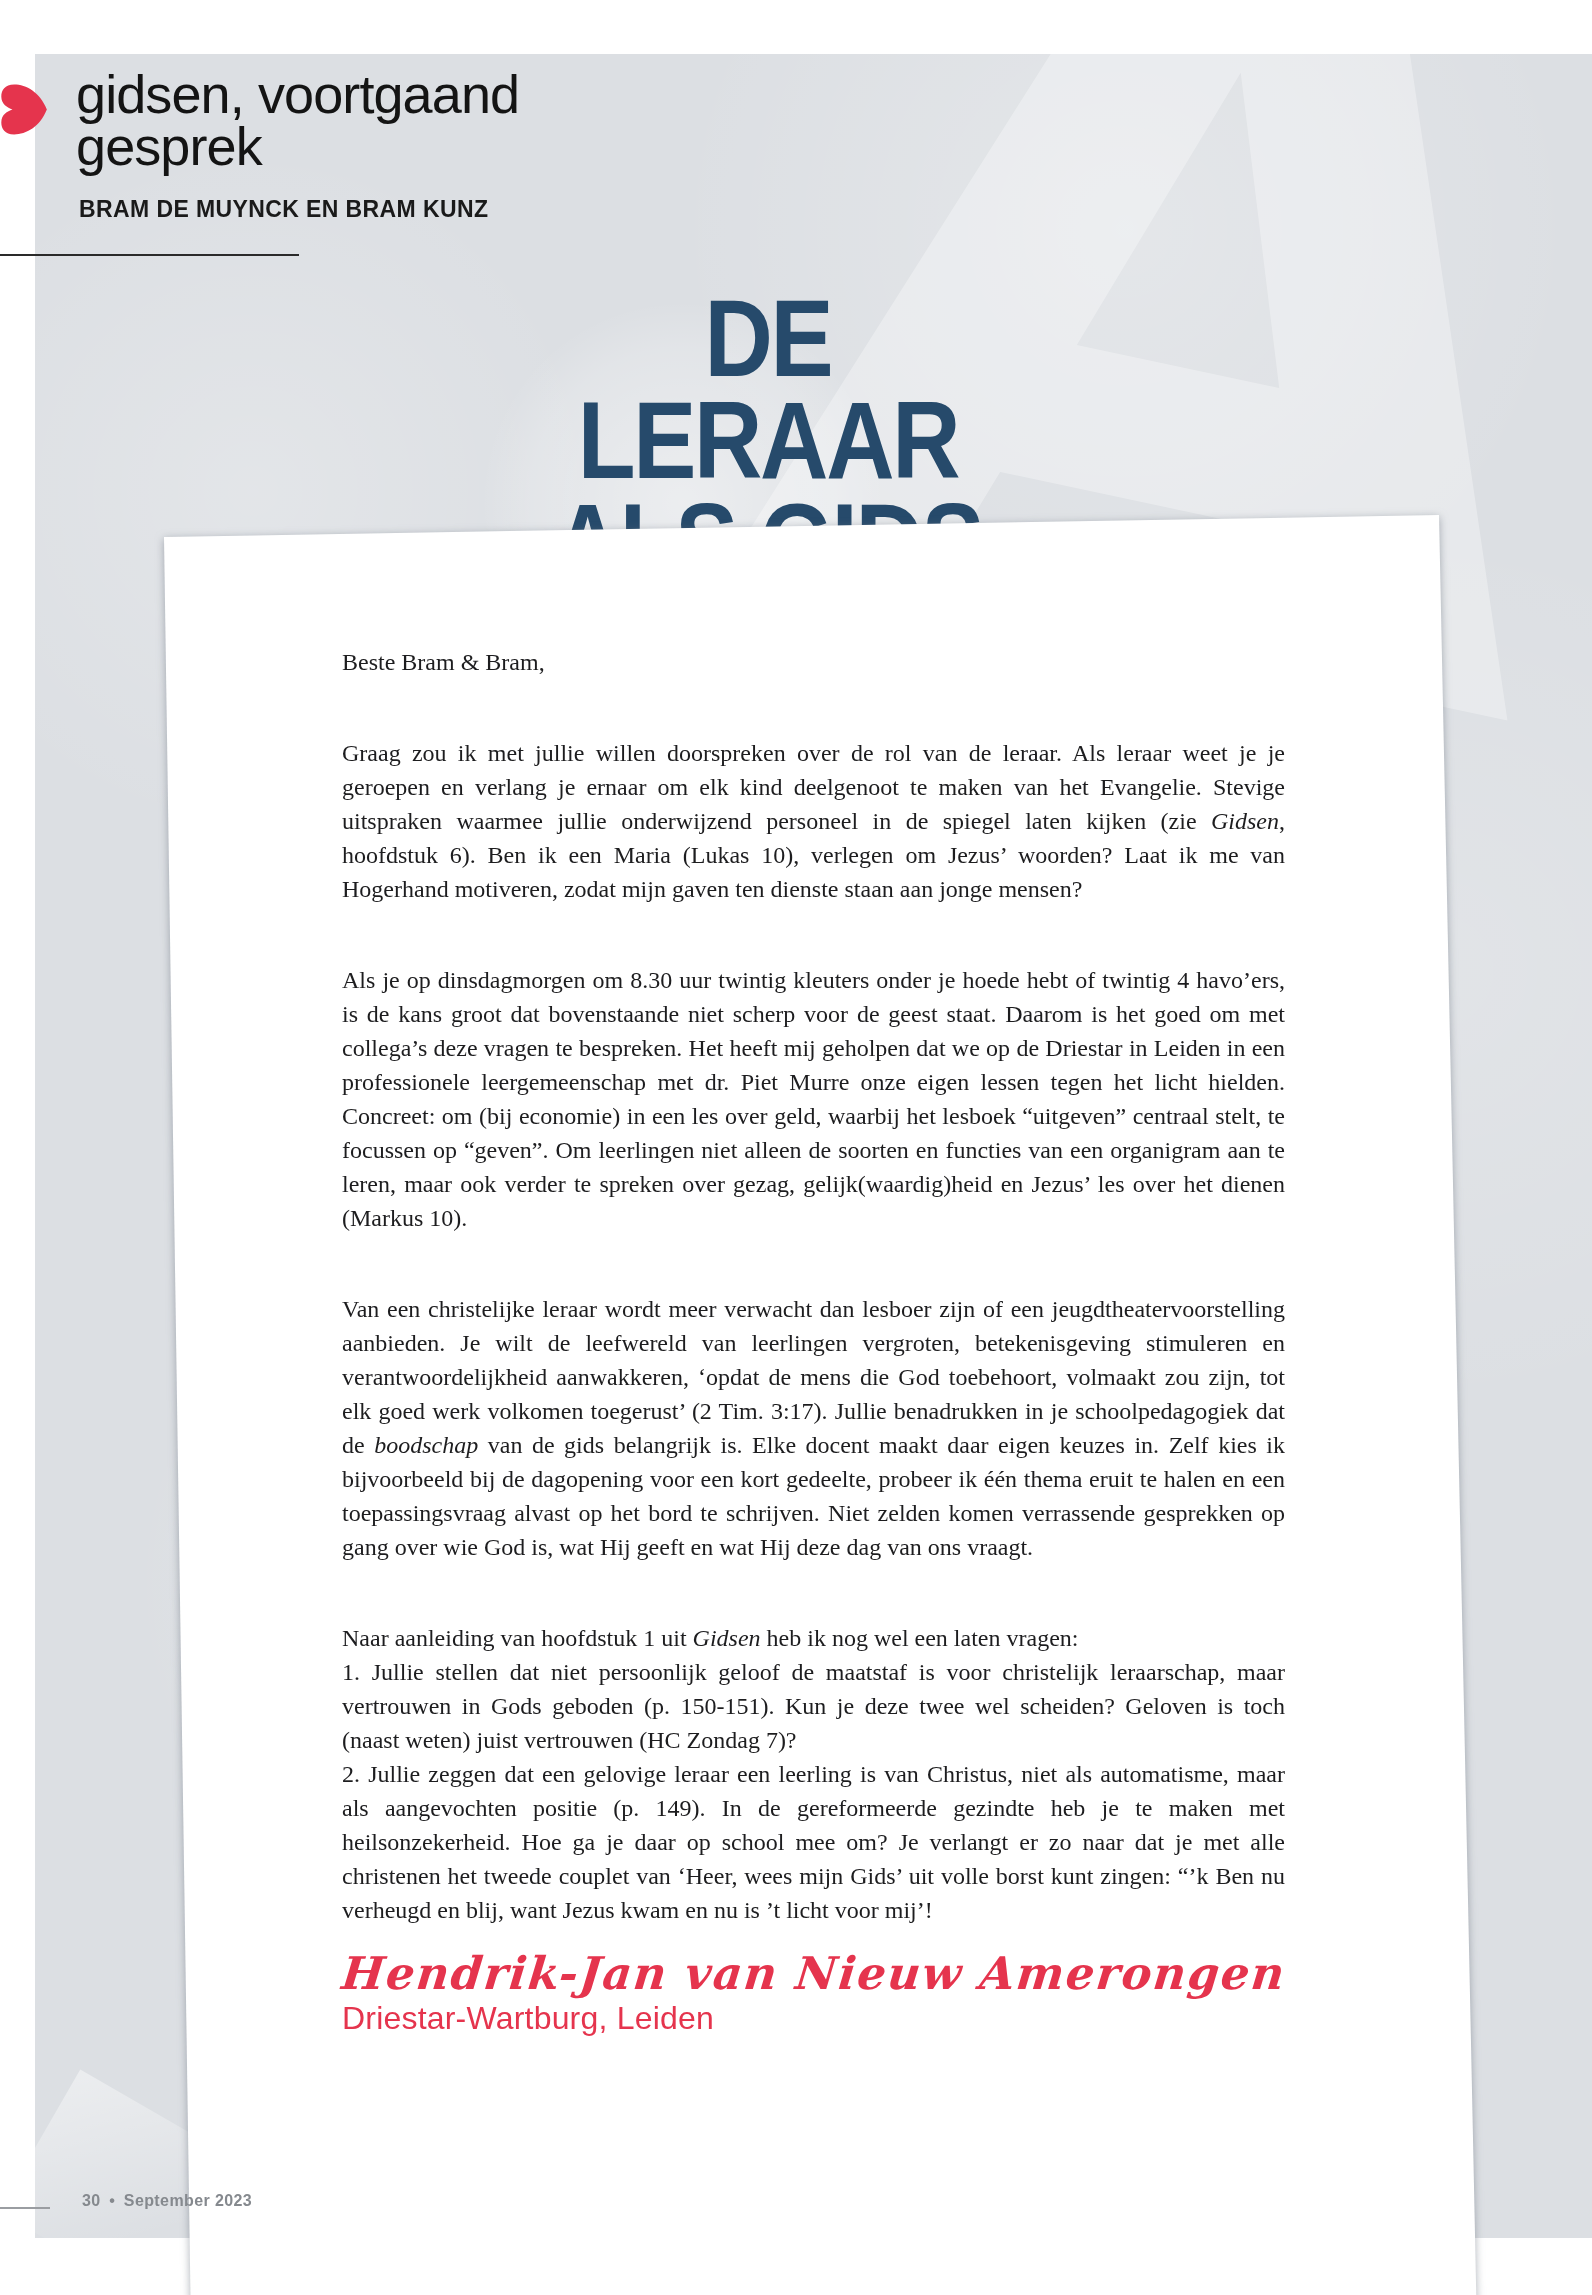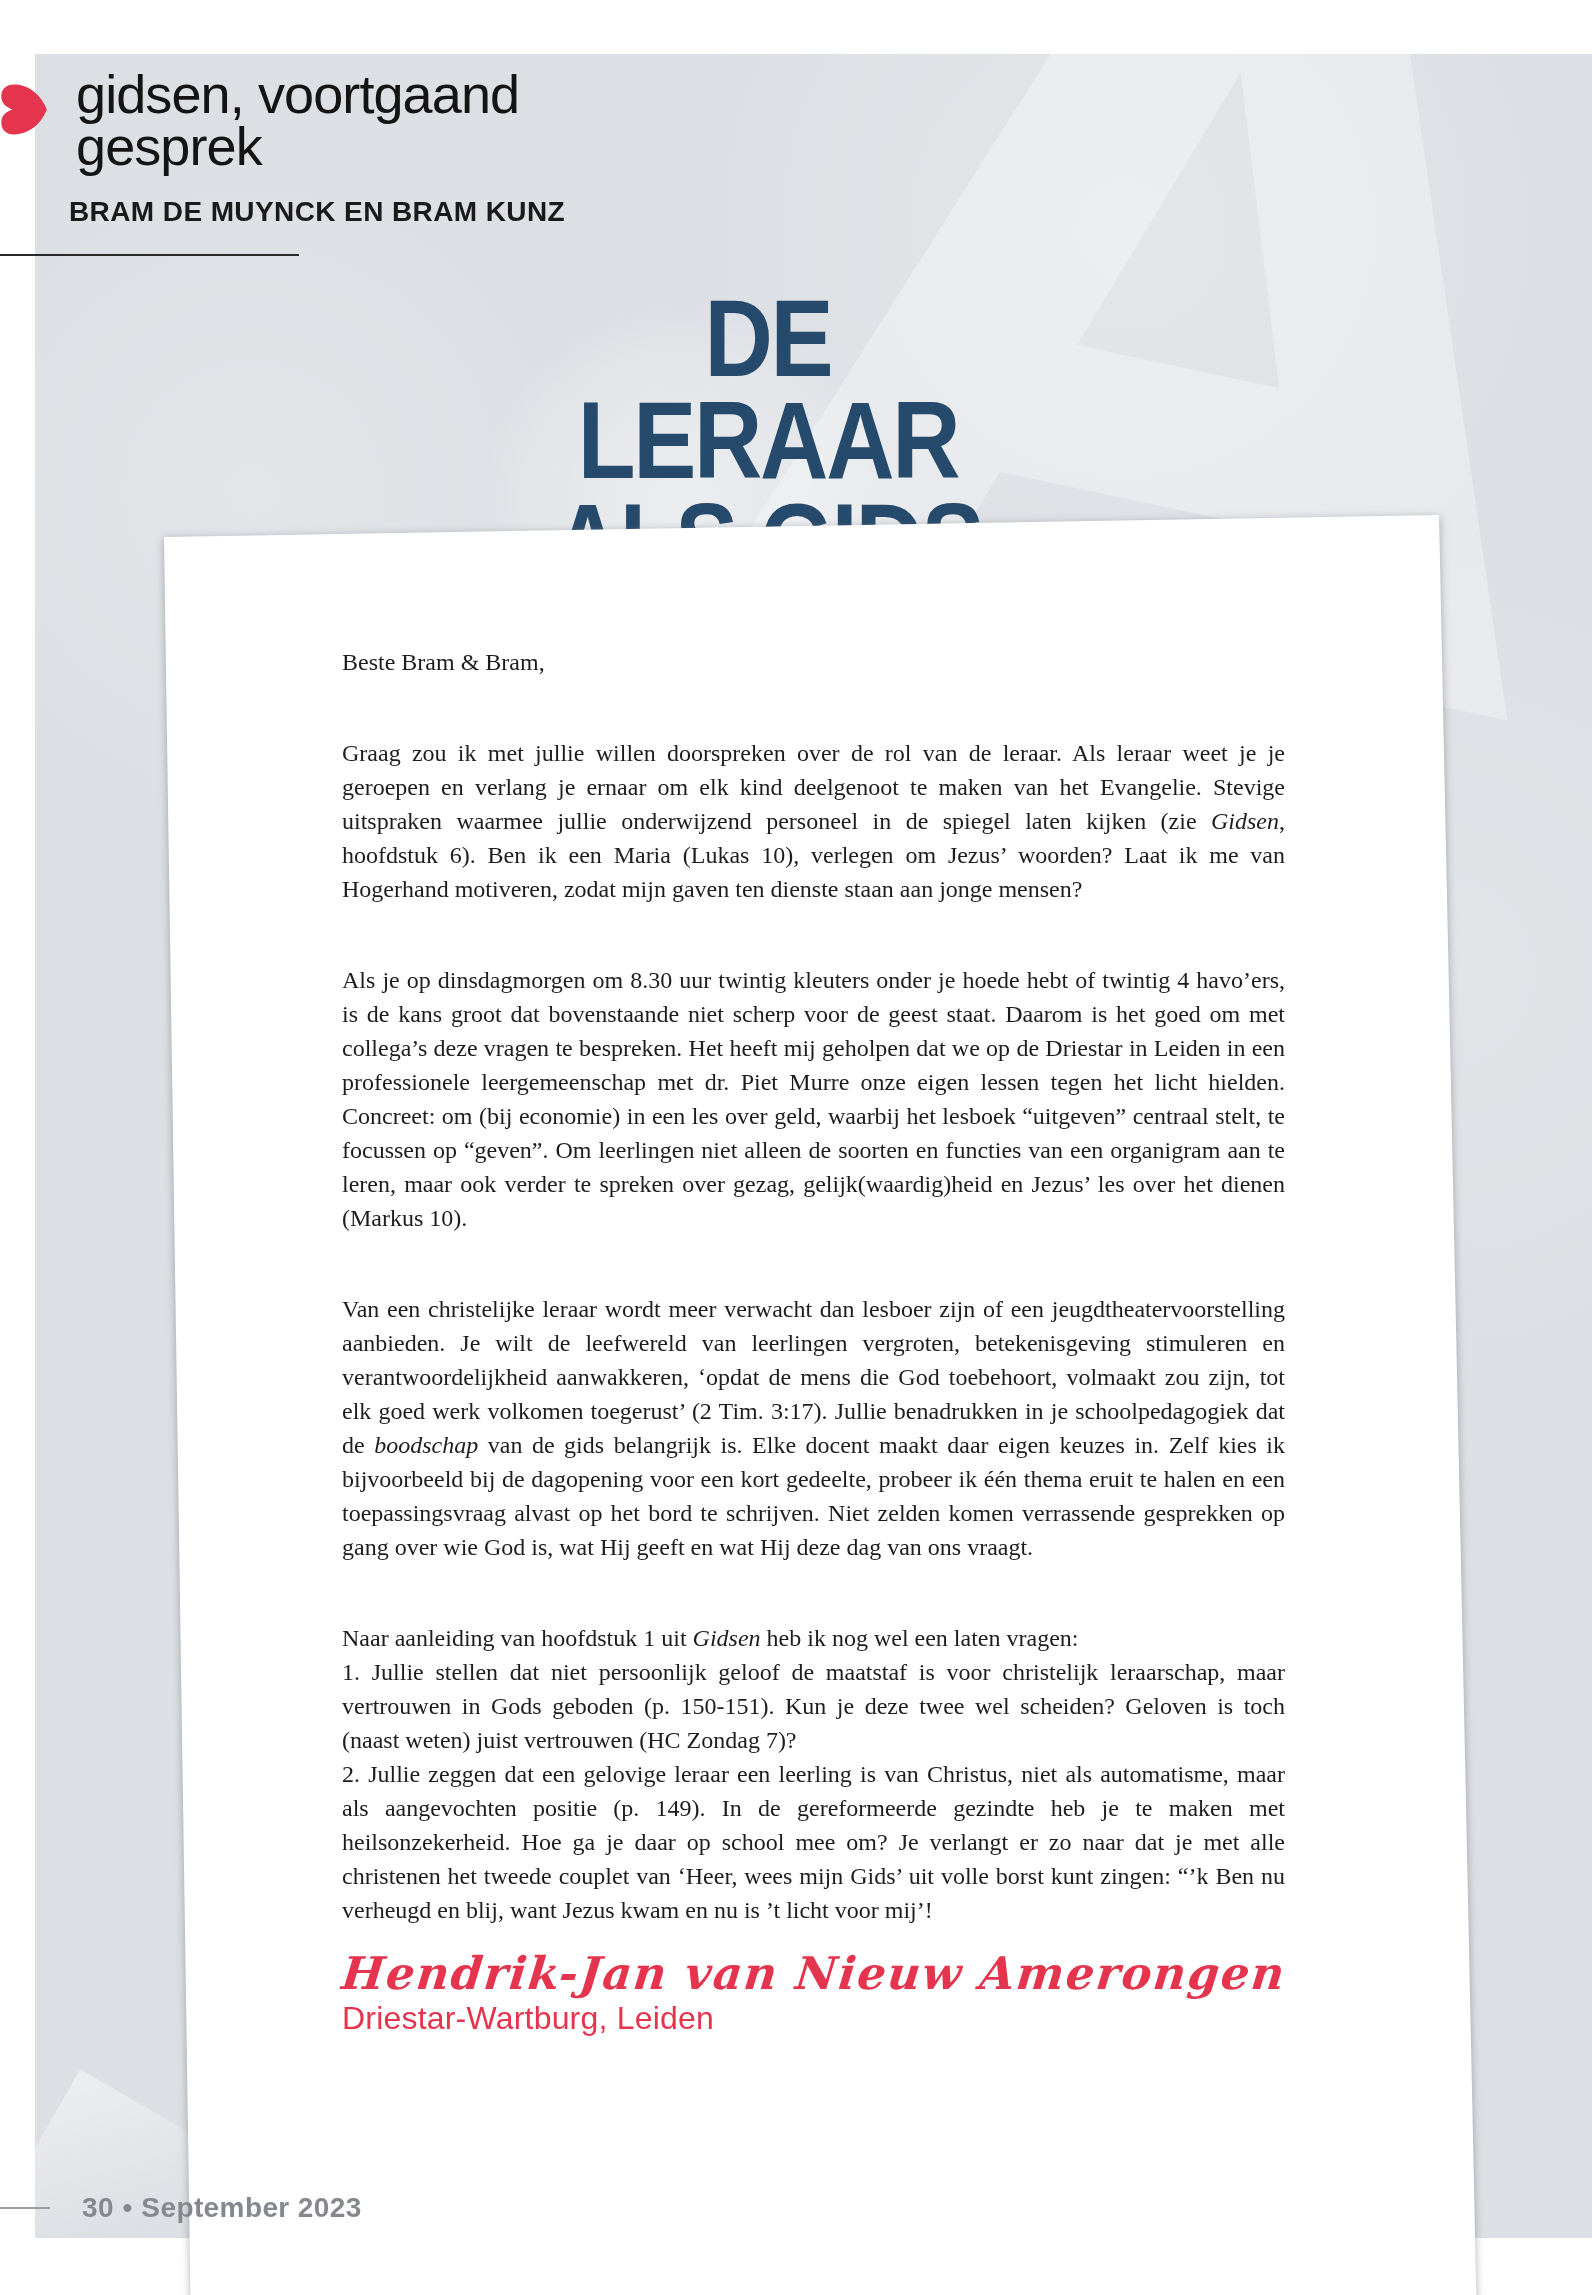--- a/index.html
+++ b/index.html
@@ -58,22 +58,22 @@
 
   
   .accent-arrow{position:absolute;left:0;top:82px;width:49px;height:55px;}
   .kicker{
     position:absolute;left:76px;top:68px;
     font-size:54px;line-height:52px;font-weight:400;
     letter-spacing:-0.9px;color:#141414;
   }
   .kicker span{display:block;}
   .authors{
-    position:absolute;left:69px;top:196px;
-    font-size:28px;font-weight:bold;letter-spacing:0.4px;
+    position:absolute;left:79px;top:196px;
+    font-size:23px;font-weight:bold;letter-spacing:0.4px;
     color:#1a1a1a;
   }
   .header-rule{
     position:absolute;left:0;top:254px;width:299px;height:1.7px;background:#2a2a2a;
   }
 
   
   .title{
     position:absolute;left:466px;top:287px;width:604px;
     text-align:center;
@@ -128,21 +128,21 @@
     color:var(--red);
     letter-spacing:0.2px;
   }
 
   
   .footer-rule{
     position:absolute;left:0;top:2207px;width:50px;height:1.7px;background:#9a9da1;
   }
   .footer-text{
     position:absolute;left:82px;top:2192px;
-    font-size:28px;font-weight:bold;color:var(--footer-gray);
+    font-size:16px;font-weight:bold;color:var(--footer-gray);
     letter-spacing:0.4px;
   }
   .footer-text .sep{margin:0 8.6px;}
 </style>
 </head>
 <body>
 
 <div class="page">
 
   <div class="bg">

